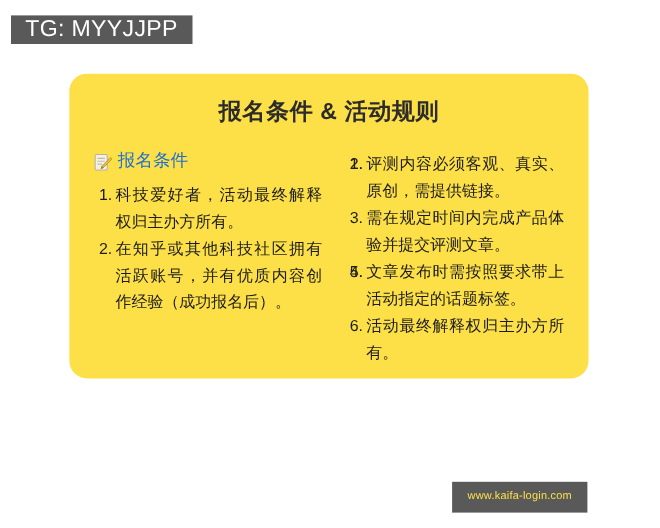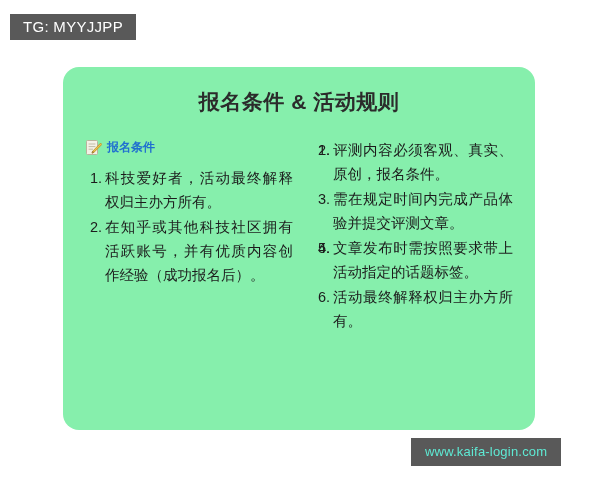--- a/index.html
+++ b/index.html
@@ -19,48 +19,48 @@
   
   .tg-badge {
     position: absolute;
     left: 10px;
     top: 14px;
     height: 26px;
     line-height: 26px;
     padding: 0 13px;
     background: #595959;
     color: #ffffff;
-    font-size: 15px;
+    font-size: 21px;
     letter-spacing: 0.3px;
     white-space: nowrap;
   }
 
   
   .watermark {
     position: absolute;
     left: 411px;
     top: 438px;
     height: 28px;
     line-height: 28px;
     padding: 0 14px;
     background: #595959;
-    color: #5eead4;
-    font-size: 13px;
+    color: #fde047;
+    font-size: 10px;
     letter-spacing: 0.2px;
     white-space: nowrap;
   }
 
   
   .card {
     position: absolute;
     left: 63px;
     top: 67px;
     width: 472px;
-    height: 363px;
-    background: #86efac;
+    height: 277px;
+    background: #fde047;
     border-radius: 16px;
     box-sizing: border-box;
     padding: 16px 22px 0 22px;
   }
 
   .card-title {
     text-align: center;
     font-size: 21px;
     font-weight: bold;
     color: #2b2b2b;
@@ -79,22 +79,22 @@
     min-width: 0;
   }
   .col-left { flex: 0 0 208px; }
   .col-right { flex: 1 1 auto; }
 
   .col-header {
     display: flex;
     align-items: center;
     gap: 5px;
     color: #1f6fd0;
-    font-size: 12px;
-    font-weight: bold;
+    font-size: 16px;
+    font-weight: normal;
     line-height: 20px;
     margin-bottom: 9px;
     white-space: nowrap;
   }
 
   .icon {
     display: inline-block;
     flex: 0 0 auto;
     line-height: 0;
   }
@@ -167,21 +167,21 @@
     </div>
 
     <div class="col col-right">
 
       <ol class="items">
         <li>
           <span class="num">1.</span>
         </li>
         <li>
           <span class="num">2.</span>
-          <span class="txt">评测内容必须客观、真实、原创，报名条件。</span>
+          <span class="txt">评测内容必须客观、真实、原创，需提供链接。</span>
         </li>
         <li>
           <span class="num">3.</span>
           <span class="txt">需在规定时间内完成产品体验并提交评测文章。</span>
         </li>
         <li>
           <span class="num">4.</span>
         </li>
         <li>
           <span class="num">5.</span>

